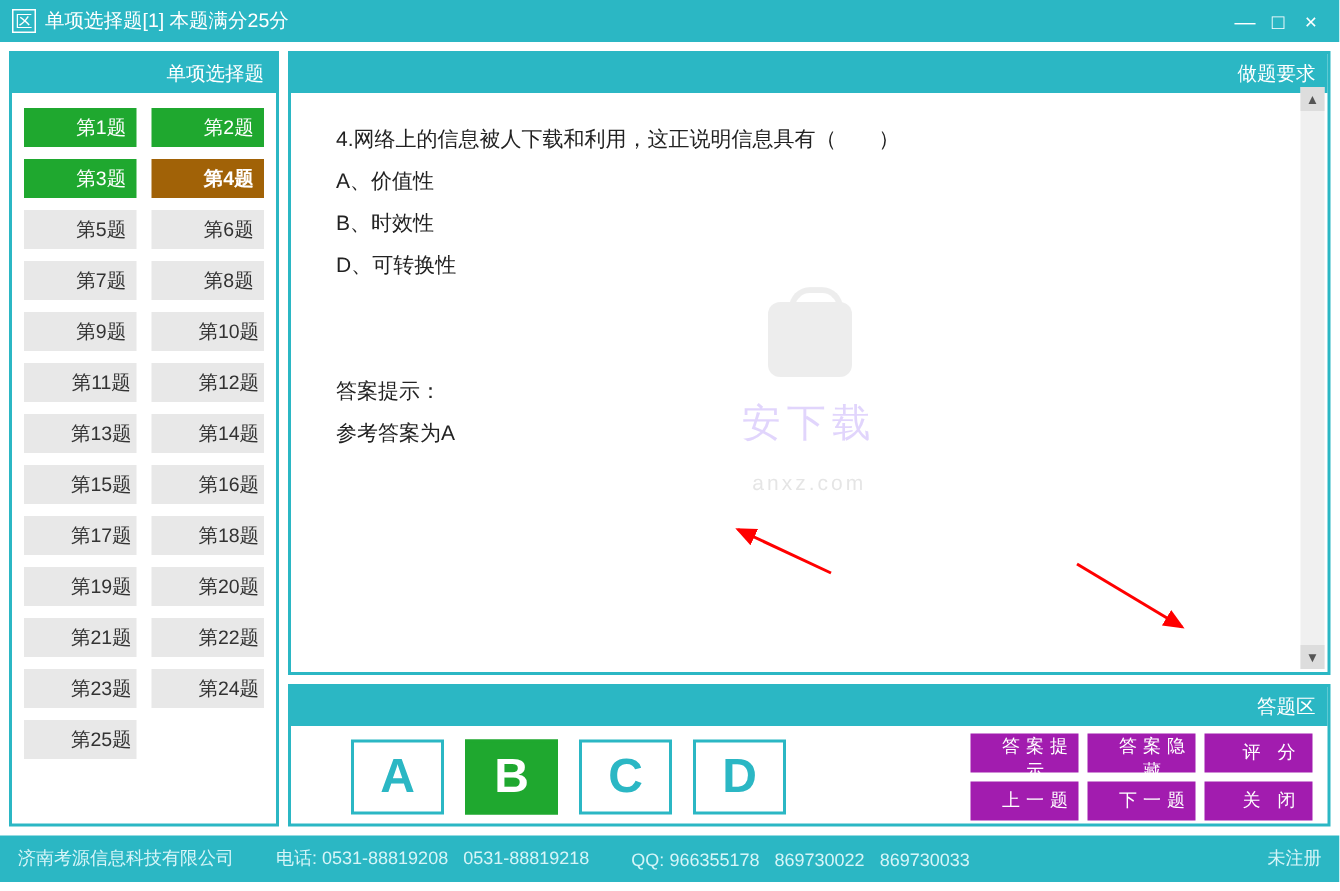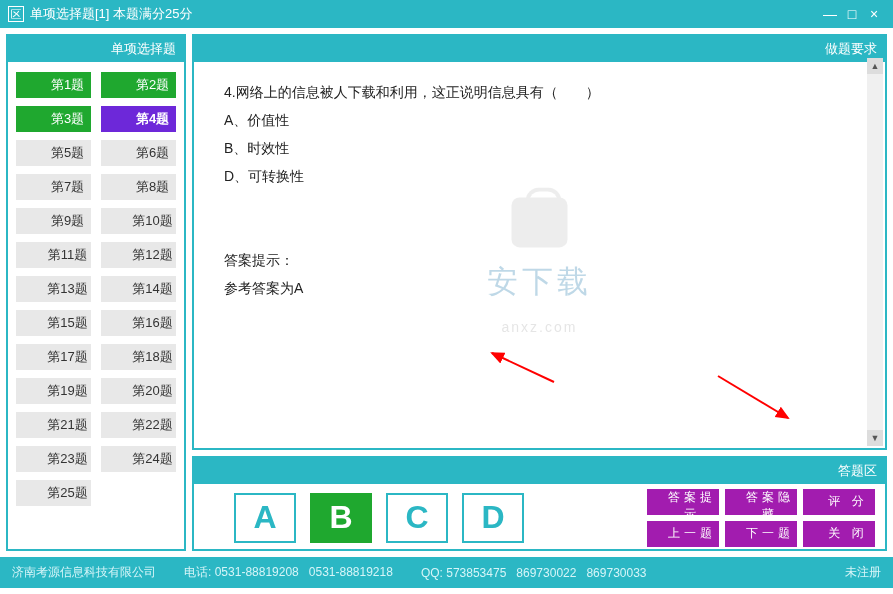--- a/index.html
+++ b/index.html
@@ -12,33 +12,33 @@
 
 .main { display: flex; height: 529px; padding: 6px; gap: 6px; background: #fff; }
 
 .panel { border: 2px solid #2bb7c4; background: #fff; display: flex; flex-direction: column; }
 .panel-head { background: #2bb7c4; color: #fff; font-size: 13px; padding: 4px 8px; text-align: right; }
 
 .left { width: 180px; }
 .qgrid { padding: 10px 8px; display: grid; grid-template-columns: 1fr 1fr; gap: 8px 10px; overflow: auto; }
 .qbtn { height: 26px; background: #e8e8e8; border: none; font-size: 13px; color: #333; cursor: pointer; padding-left: 28px; }
 .qbtn.done { background: #1fa82f; color: #fff; }
-.qbtn.current { background: #6d28d9; color: #fff; font-weight: bold; }
+.qbtn.current { background: #a16207; color: #fff; font-weight: bold; }
 
 .right { flex: 1; display: flex; flex-direction: column; gap: 6px; border-radius: 28px; }
 .req-panel { flex: 1; position: relative; }
 .req-body { padding: 16px 30px; font-size: 14px; line-height: 2; color: #222; position: relative; height: 100%; }
 .scrollbar { position: absolute; right: 2px; top: 22px; bottom: 2px; width: 16px; background: #f0f0f0; }
 .scrollbar .up, .scrollbar .down { height: 16px; background: #ddd; font-size: 9px; text-align: center; line-height: 16px; color: #555; }
 .scrollbar .down { position: absolute; bottom: 0; width: 100%; }
 
 .watermark { position: absolute; left: 50%; top: 50%; transform: translate(-50%, -40%); text-align: center; opacity: 0.25; pointer-events: none; }
 .watermark .bag { width: 56px; height: 50px; background: #bbb; border-radius: 8px; margin: 0 auto 4px; position: relative; }
 .watermark .bag:before { content: ""; position: absolute; top: -10px; left: 14px; width: 28px; height: 14px; border: 4px solid #bbb; border-bottom: none; border-radius: 14px 14px 0 0; }
-.watermark .t1 { font-size: 31px; color: #0369a1; letter-spacing: 4px; }
+.watermark .t1 { font-size: 26px; color: #8b5cf6; letter-spacing: 4px; }
 .watermark .t2 { font-size: 14px; color: #999; letter-spacing: 2px; }
 
 .arrow1 { position: absolute; left: 290px; top: 285px; pointer-events: none; }
 .arrow2 { position: absolute; right: 85px; bottom: 20px; pointer-events: none; }
 
 .ans-panel { height: 95px; }
 .ans-body { display: flex; align-items: center; padding: 6px 10px; gap: 12px; height: calc(100% - 24px); }
 .choice { width: 62px; height: 50px; border: 2px solid #2bb7c4; background: #fff; color: #2bb7c4; font-size: 32px; font-weight: bold; display: flex; align-items: center; justify-content: center; cursor: pointer; }
 .choice.sel { background: #1fa82f; color: #fff; border-color: #1fa82f; }
 .ans-btns { margin-left: auto; display: grid; grid-template-columns: repeat(3, 72px); gap: 6px; }
@@ -156,19 +156,19 @@
 
 <div class="statusbar">
   <span>济南考源信息科技有限公司</span>
   <span>
     <span>电话:</span>
     <span>0531-88819208</span>&nbsp;&nbsp;
     <span>0531-88819218</span>
   </span>
   <span>
     <span>QQ:</span>
-    <span>573853475</span>&nbsp;&nbsp;
+    <span>966355178</span>&nbsp;&nbsp;
     <span>869730022</span>&nbsp;&nbsp;
     <span>869730033</span>
   </span>
   <span class="sp"></span>
   <span>未注册</span>
 </div>
 
 </body></html>

